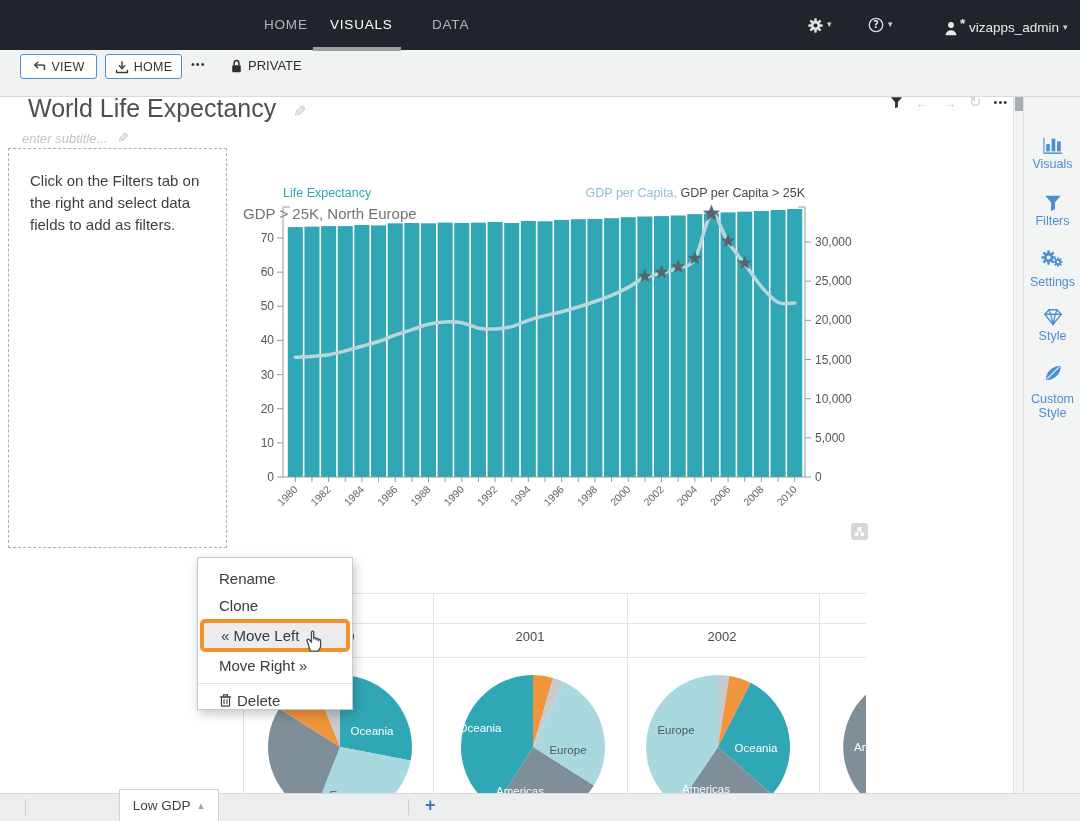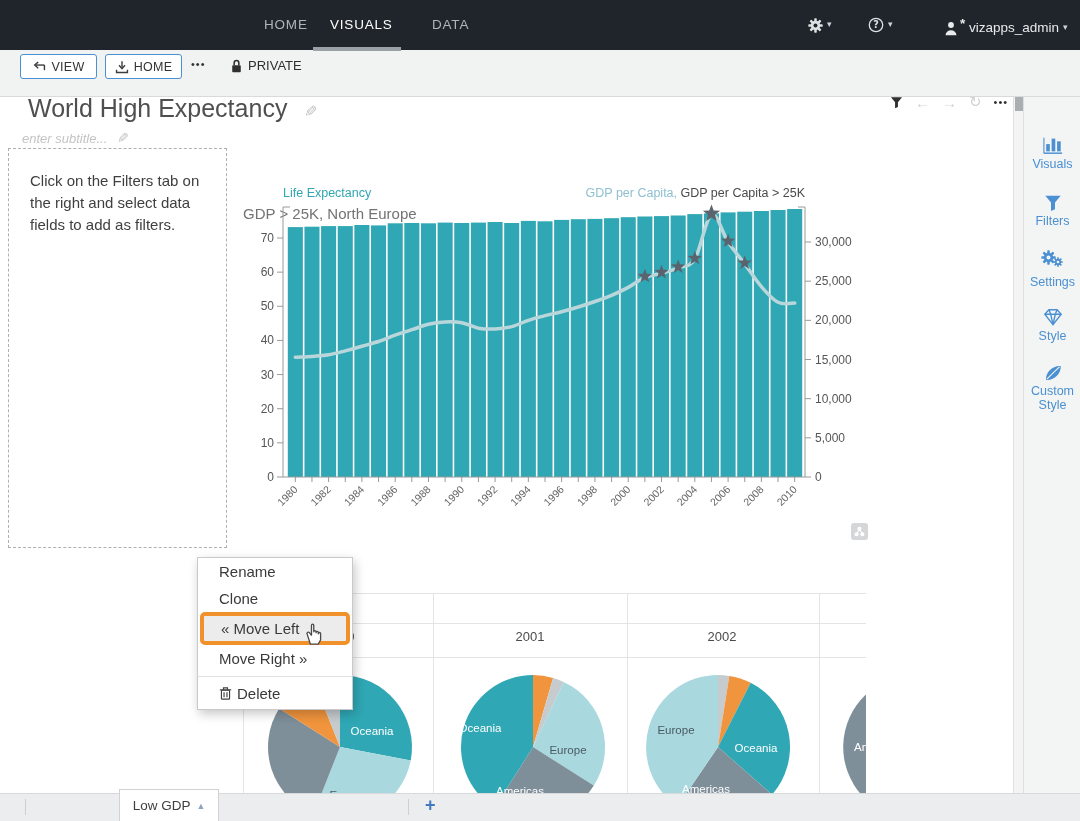--- a/index.html
+++ b/index.html
@@ -37,21 +37,21 @@
   #chart-title { position:absolute; left:243px; top:74px; font-size:15px; color:#737373;margin-top:48px; }
   #combo-chart { position:absolute; left:243px; top:100px; }
   #viz-badge { position:absolute; left:851px; top:440px; width:17px; height:17px; background:#d4d6d7; border-radius:3px;
     display:flex; align-items:center; justify-content:center; cursor:pointer; }
   #compare-title { position:absolute; left:243px; top:476px; font-size:15px; color:#3f3f3f; }
   .tline { position:absolute; background:#e3e4e5; }
   .colyear { position:absolute; top:546px; width:100px; text-align:center; font-size:13px; color:#4a4a4a; }
   #pie-svg { position:absolute; left:243px; top:577px; }
   
   #ctx-menu { position:absolute; left:197px; top:557px; width:156px; height:153px; background:#fff; border:1px solid #c9c9c9;
-    box-shadow:2px 4px 10px rgba(0,0,0,.22); z-index:70; font-size:15px; color:#3a3a3a; }
+    box-shadow:2px 4px 10px rgba(0,0,0,.22); z-index:70; padding-top:7px; font-size:15px; color:#3a3a3a; }
   .mi { height:27px; line-height:27px; padding-left:21px; cursor:pointer; white-space:nowrap; }
   #mi-hl { position:relative; height:33px; line-height:25px; background:#ececec; border:4px solid #f0912c; border-radius:5px; margin:0 2px; padding-left:17px; cursor:pointer; }
   #hand { position:absolute; left:99px; top:6px; }
   #ctx-menu hr { border:none; border-top:1px solid #e2e2e2; margin:4px 0 3px 0; }
   .mi .tico { vertical-align:-2px; margin-right:5px; }
   
   #tabbar { position:absolute; left:0; top:793px; width:1080px; height:28px; background:#ecedee; border-top:1px solid #d8d9da; z-index:30; }
   .btab { position:absolute; top:5px; font-size:13.5px; color:#4178be; cursor:pointer; white-space:nowrap; }
   .btab .bcaret { font-size:9px; color:#4178be; margin-left:5px; vertical-align:1px; }
   #tab-active { position:absolute; left:119px; top:789px; width:100px; height:32px; background:#fff; border:1px solid #d2d2d2; border-bottom:none;
@@ -196,21 +196,21 @@
   <div id="btn-more-tb">•••</div>
   <div id="private">
     <svg class="inline-svg" width="13" height="14" style="color:#2f2f2f">
         <use href="#i-lock"></use>
       </svg>
     <span>PRIVATE</span>
   </div>
 </div>
 
 <div id="content">
-  <div id="page-title"><span>World High Expectancy</span>
+  <div id="page-title"><span>World Life Expectancy</span>
     <span class="pencil" style="font-size:16px;margin-left:10px">✎</span></div>
   <div id="subtitle"><span>enter subtitle...</span>
     <span class="pencil" style="margin-left:6px">✎</span></div>
 
   <div id="viz-actions">
     <svg class="inline-svg" width="13" height="13" style="color:#2f2f2f">
         <use href="#i-funnel"></use>
       </svg>
     <span class="dim">←</span>
     <span class="dim">→</span>
@@ -456,15 +456,15 @@
   <div class="side-item" style="top:224px">
     <svg class="inline-svg" width="20" height="20" style="color:#4a90d2">
         <use href="#i-diamond"></use>
       </svg>
     <div class="lbl">Style</div>
   </div>
   <div class="side-item" style="top:280px">
     <svg class="inline-svg" width="18" height="18" style="color:#4a90d2">
         <use href="#i-leaf"></use>
       </svg>
-    <div class="lbl" style="width:50px;margin:2px auto 0">Custom Style</div>
+    <div class="lbl" style="width:50px;margin:10px auto 0">Custom Style</div>
   </div>
 </div>
 
 </body></html>

